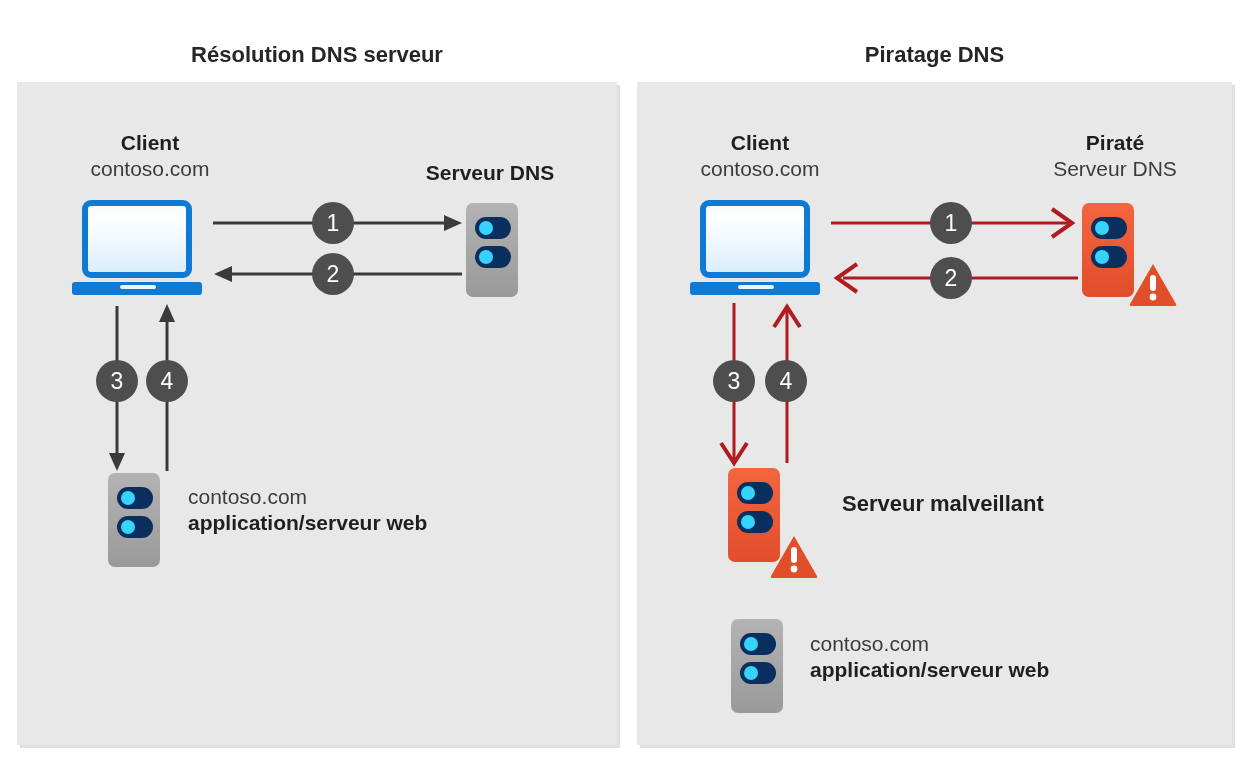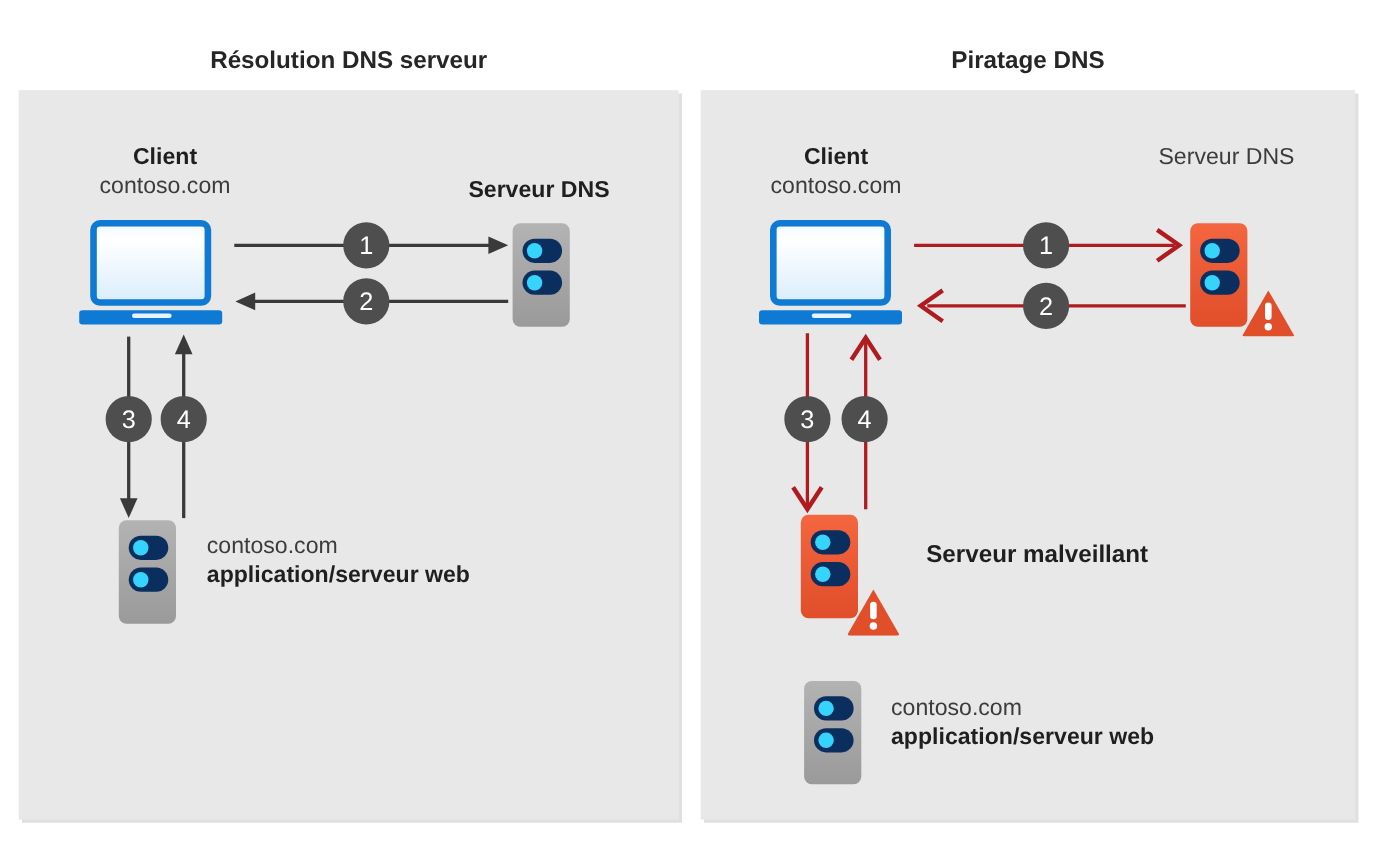--- a/index.html
+++ b/index.html
@@ -172,20 +172,21 @@
 <div class="panel-title" id="title-right">Piratage DNS</div>
 
 <div class="panel" id="panel-right"></div>
 
 <div class="lbl" style="left:670px; top:130px; width:180px;">
   <span class="b">Client</span>
   <span class="r">contoso.com</span>
 </div>
 
 <div class="lbl" style="left:1025px; top:130px; width:180px;">
+  <span class="b">Piraté</span>
   <span class="r">Serveur DNS</span>
 </div>
 
 <div class="laptop" style="left:690px; top:200px;">
   <div class="lid"></div>
   <div class="base"></div>
   <div class="notch"></div>
 </div>
 
 <div class="server red" style="left:1082px; top:203px; width:52px; height:94px;">

